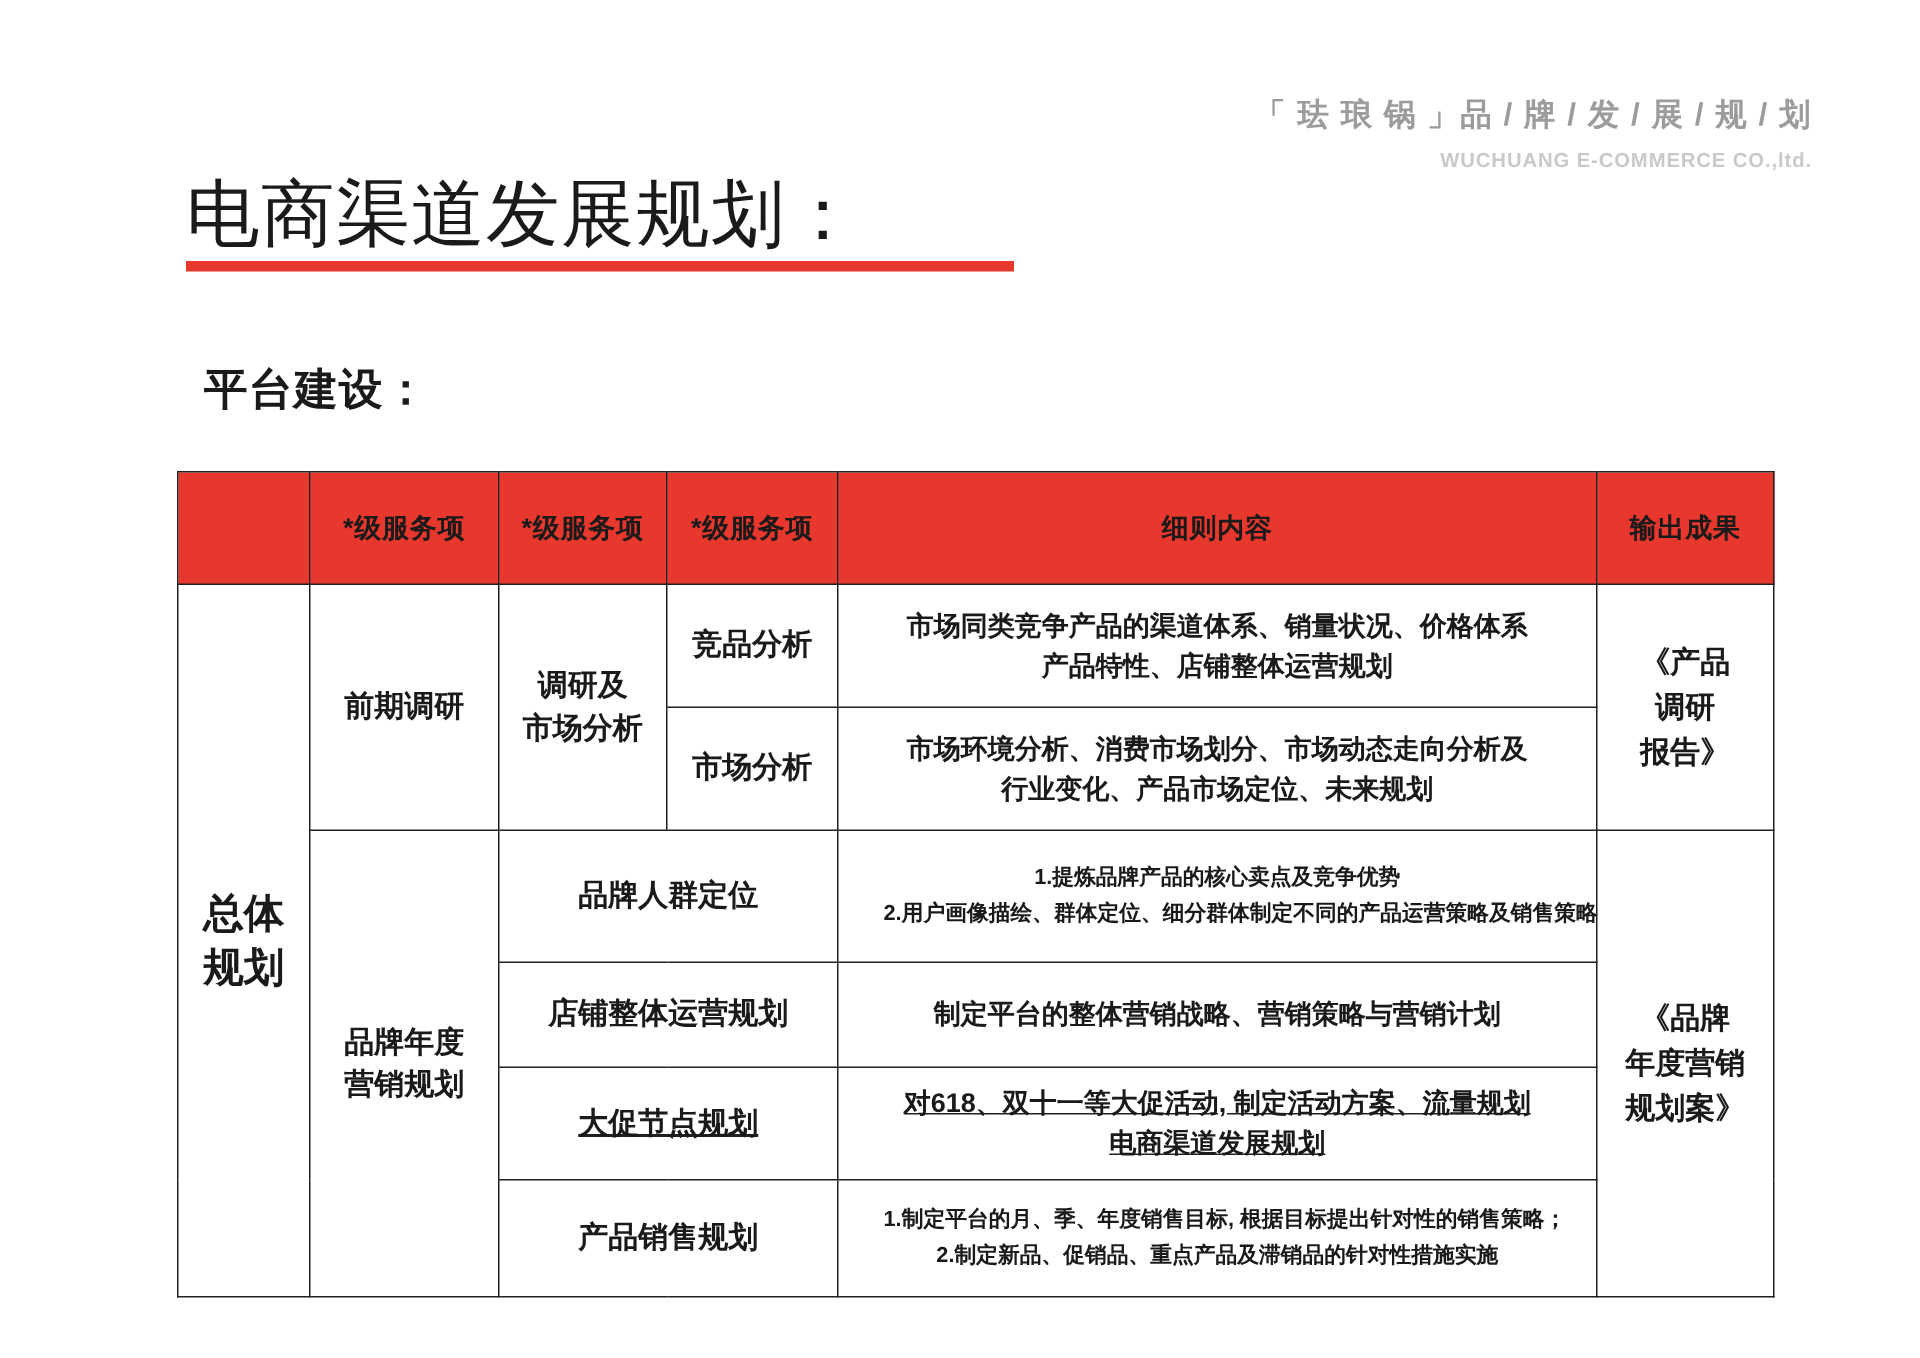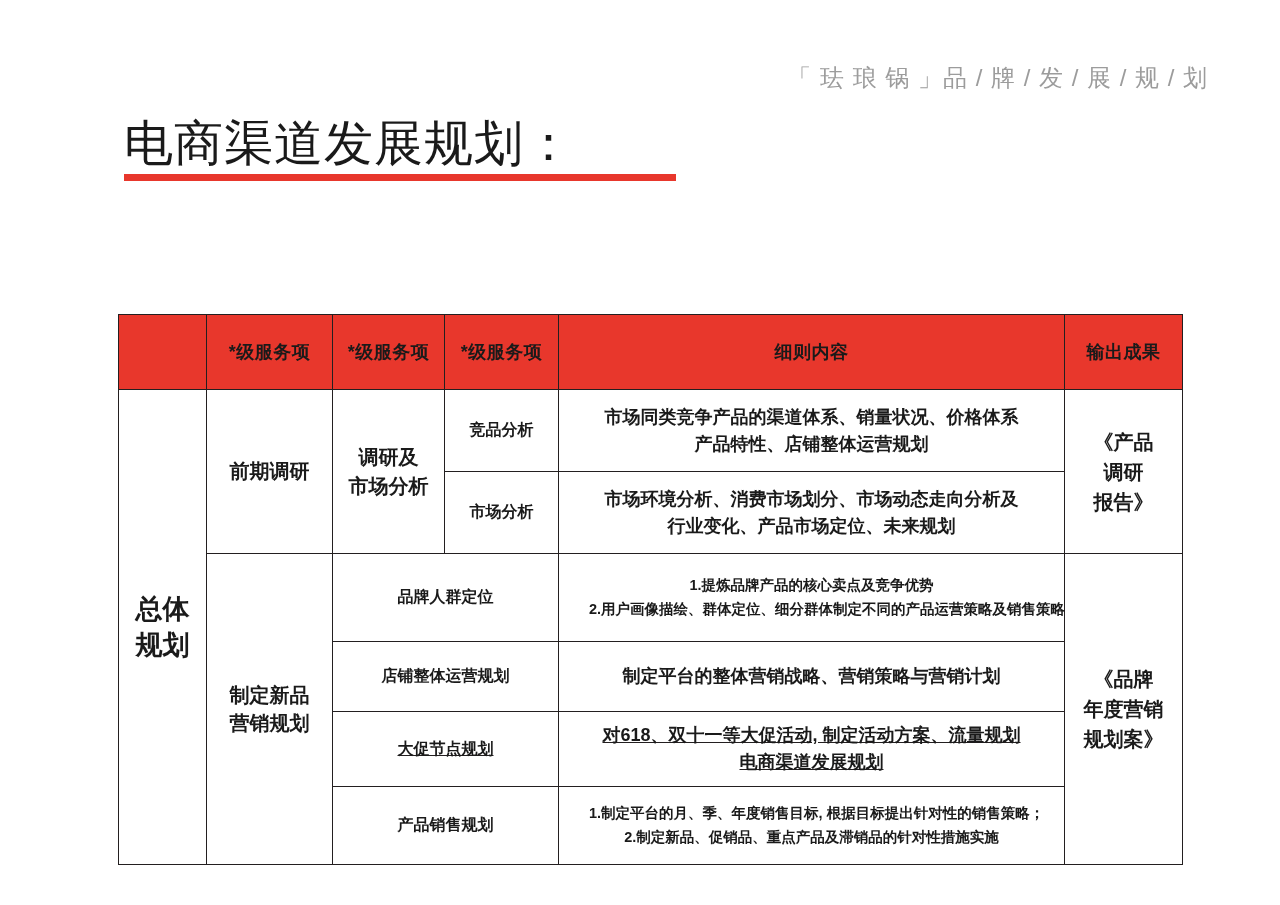--- a/index.html
+++ b/index.html
@@ -22,24 +22,24 @@
   }
 
   
   .brand {
     position: absolute;
     right: 72px;
     top: 62px;
     text-align: right;
   }
   .brand-cn {
-    font-size: 24px;
+    font-size: 21px;
     letter-spacing: 1px;
     color: #9c9c9c;
-    font-weight: 400;
+    font-weight: 700;
     white-space: nowrap;
   }
   .brand-en {
     margin-top: 9px;
     font-size: 13.5px;
     letter-spacing: 0.6px;
     color: #c9c9c9;
     font-weight: 700;
     white-space: nowrap;
   }
@@ -121,21 +121,21 @@
   }
   .cell-lvl1 {
     font-size: 20px;
     line-height: 1.42;
   }
   .cell-lvl2 {
     font-size: 20px;
     line-height: 1.42;
   }
   .cell-lvl3 {
-    font-size: 16px;
+    font-size: 20px;
     line-height: 1.42;
   }
   .cell-detail {
     font-size: 18px;
     line-height: 1.5;
     padding: 10px 30px;
   }
   .cell-detail.small {
     font-size: 14.5px;
     line-height: 1.6;
@@ -152,27 +152,29 @@
   .row-h-6 { height: 78px; }
   .nowrap-lines div { white-space: nowrap; }
 </style>
 </head>
 <body>
 
 <div class="slide">
 
   <div class="brand">
     <div class="brand-cn">「 珐 琅 锅 」品 / 牌 / 发 / 展 / 规 / 划</div>
+    <div class="brand-en">WUCHUANG E-COMMERCE CO.,ltd.</div>
   </div>
 
   <div class="title-wrap">
     <div class="title">电商渠道发展规划：</div>
     <div class="title-underline"></div>
   </div>
 
+  <div class="subheading">平台建设：</div>
 
   <div class="table-wrap">
     <table class="plan">
       <colgroup>
         <col class="col-a">
           <col class="col-b">
           <col class="col-c">
           <col class="col-d">
           <col class="col-e">
           <col class="col-f">
@@ -213,21 +215,21 @@
         <tr class="row-h-2">
           <td class="cell-lvl3">市场分析</td>
           <td class="cell-detail nowrap-lines">
             <div>市场环境分析、消费市场划分、市场动态走向分析及</div>
             <div>行业变化、产品市场定位、未来规划</div>
           </td>
         </tr>
 
         <tr class="row-h-3">
           <td class="cell-lvl1" rowspan="4">
-            <div>制定新品</div>
+            <div>品牌年度</div>
               <div>营销规划</div>
           </td>
           <td class="cell-lvl3" colspan="2">品牌人群定位</td>
           <td class="cell-detail small nowrap-lines">
             <div>1.提炼品牌产品的核心卖点及竞争优势</div>
             <div>2.用户画像描绘、群体定位、细分群体制定不同的产品运营策略及销售策略</div>
           </td>
           <td class="cell-output" rowspan="4">
             <div>《品牌</div>
               <div>年度营销</div>

